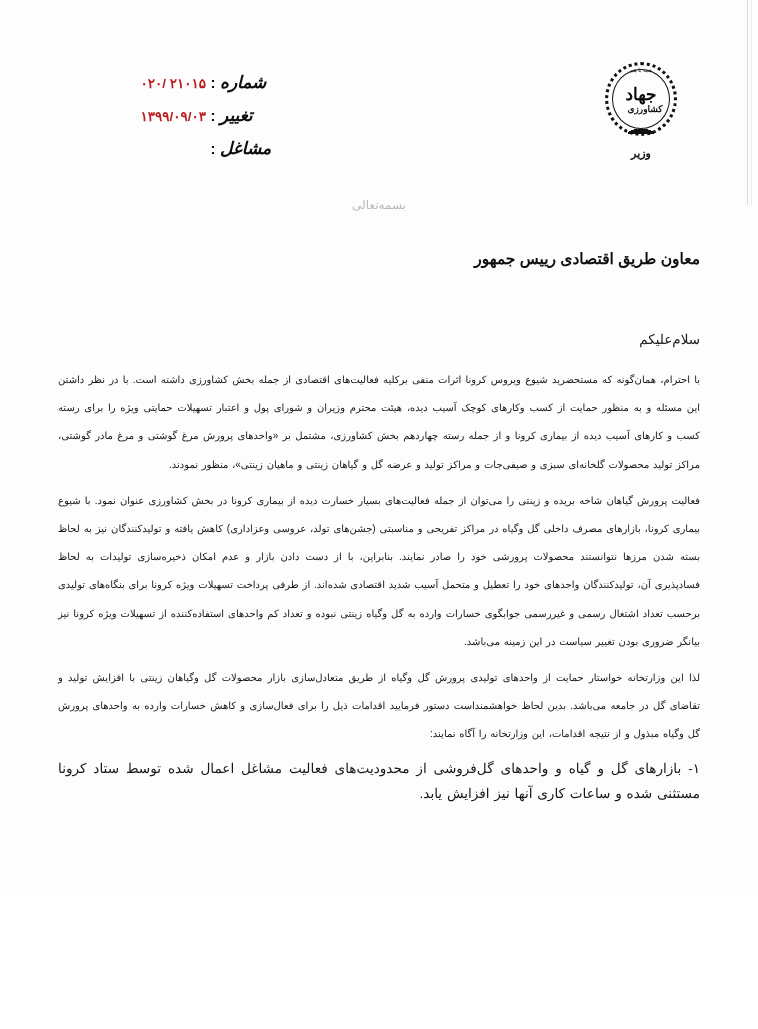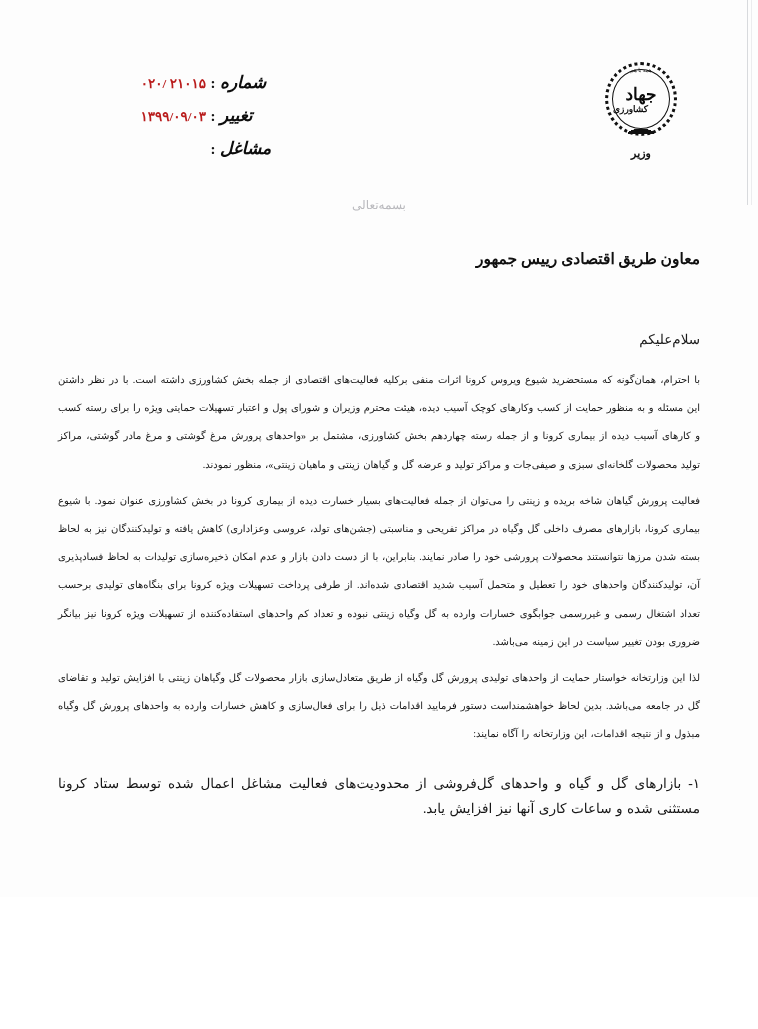--- a/index.html
+++ b/index.html
@@ -7,21 +7,21 @@
     margin: 0;
     padding: 0;
     background: #ffffff;
   }
   .page {
     position: relative;
     width: 758px;
     height: 897px;
     background: #fdfdfd;
     overflow: hidden;
-    font-family: Liberation Serif, serif;
+    font-family: Liberation Sans, sans-serif;
     color: #141414;
   }
   
   .scan-edge {
     position: absolute;
     top: 0;
     right: 10px;
     width: 1px;
     height: 205px;
     background: #d8dadd;
@@ -87,23 +87,23 @@
     right: 0;
     text-align: center;
     font-size: 17px;
     font-weight: bold;
     color: #0a0a0a;
     letter-spacing: 1px;
   }
   .jahad-seal .sub-word {
     position: absolute;
     top: 46px;
-    left: 16px;
-    right: 0;
-    text-align: left;
+    left: 8px;
+    right: 0;
+    text-align: center;
     font-size: 9px;
     font-weight: bold;
     color: #111;
   }
   .jahad-seal .flourish {
     position: absolute;
     bottom: 12px;
     left: 22px;
     right: 22px;
     height: 9px;
@@ -291,21 +291,21 @@
     text-align: justify;
     text-align-last: right;
     font-size: 10px;
     line-height: 28.2px;
     color: #161616;
     margin: 0 0 8px 0;
     letter-spacing: -.1px;
     word-spacing: 1px;
   }
   .para.tight-gap {
-    margin-bottom: 22px;
+    margin-bottom: 7px;
   }
   .numbered {
     text-align: justify;
     text-align-last: right;
     font-size: 13.6px;
     line-height: 25px;
     color: #161616;
     margin: 0;
     letter-spacing: -.1px;
     word-spacing: 1px;

